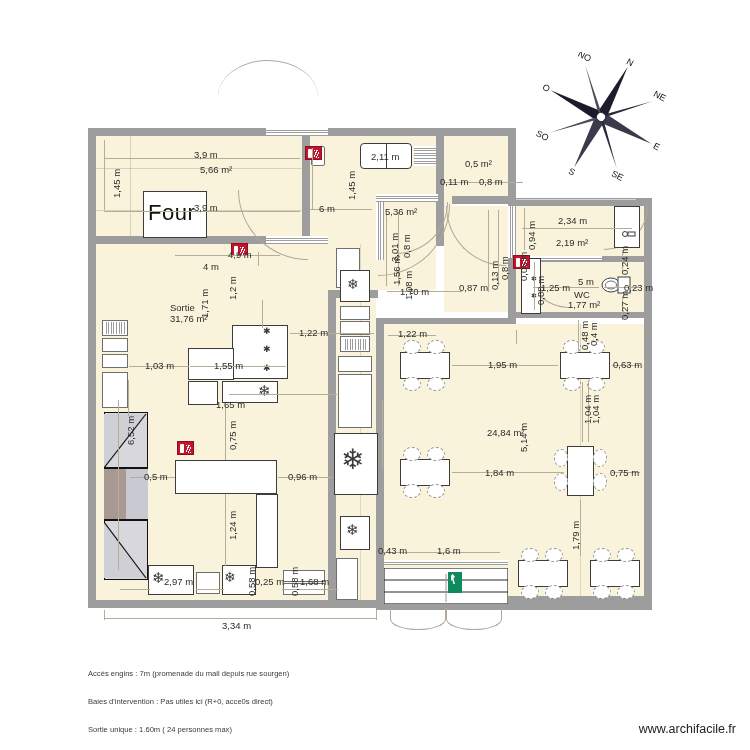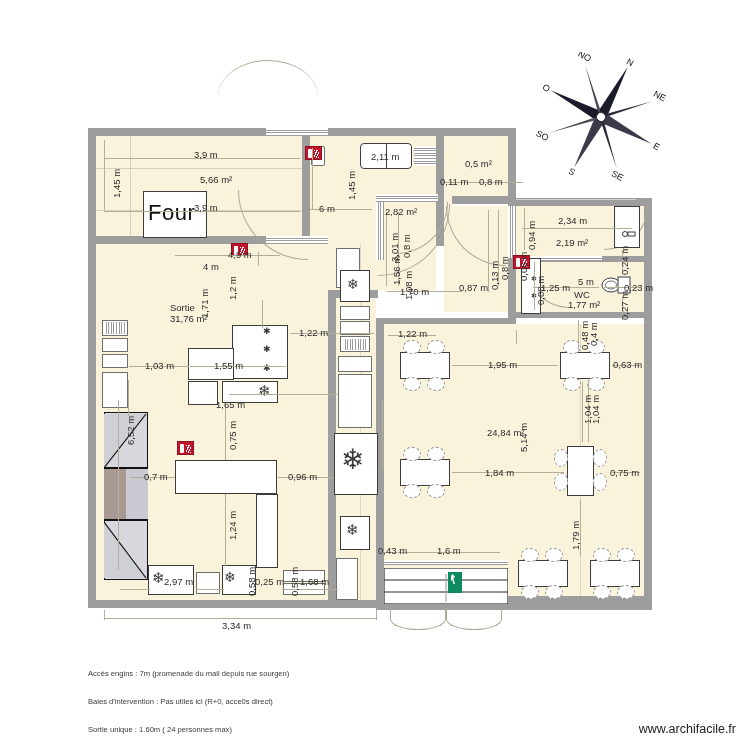--- a/index.html
+++ b/index.html
@@ -354,31 +354,31 @@
   <div class="dl-h" style="left:452px;top:472px;width:112px;"></div>
   <div class="dl-h" style="left:612px;top:472px;width:28px;"></div>
   <div class="dl-v" style="left:582px;top:382px;height:60px;"></div>
   <div class="dl-v" style="left:588px;top:382px;height:60px;"></div>
   <div class="dl-v" style="left:580px;top:500px;height:56px;"></div>
   <div class="dl-v" style="left:516px;top:330px;height:14px;"></div>
   <div class="dl-h" style="left:384px;top:552px;width:116px;"></div>
   <div class="dl-v" style="left:382px;top:400px;height:70px;"></div>
 
   <div class="dim" style="left:194px;top:150px;">3,9 m</div>
-  <div class="dim" style="left:200px;top:175px;">5,66 m²</div>
+  <div class="dim" style="left:200px;top:165px;">5,66 m²</div>
   <div class="dim" style="left:194px;top:203px;">3,9 m</div>
   <div class="dim-v" style="left:112px;top:198px;">1,45 m</div>
   <div class="dim-v" style="left:347px;top:200px;">1,45 m</div>
   <div class="dim" style="left:371px;top:152px;">2,11 m</div>
 
   <div class="dim" style="left:465px;top:159px;">0,5 m²</div>
   <div class="dim" style="left:440px;top:177px;">0,11 m</div>
   <div class="dim" style="left:479px;top:177px;">0,8 m</div>
   <div class="dim" style="left:319px;top:204px;">6 m</div>
-  <div class="dim" style="left:385px;top:207px;">2,82 m²</div>
+  <div class="dim" style="left:385px;top:207px;">5,36 m²</div>
 
   <div class="dim-v" style="left:390px;top:262px;">3,01 m</div>
   <div class="dim-v" style="left:402px;top:258px;">0,8 m</div>
   <div class="dim-v" style="left:392px;top:285px;">1,56 m</div>
   <div class="dim-v" style="left:404px;top:300px;">1,08 m</div>
   <div class="dim" style="left:400px;top:287px;">1,70 m</div>
 
   <div class="dim-v" style="left:490px;top:290px;">0,13 m</div>
   <div class="dim-v" style="left:500px;top:280px;">0,8 m</div>
   <div class="dim" style="left:459px;top:283px;">0,87 m</div>
@@ -406,21 +406,21 @@
   <div class="dim" style="left:214px;top:361px;">1,55 m</div>
   <div class="dim" style="left:216px;top:400px;">1,65 m</div>
   <div class="dim" style="left:398px;top:329px;">1,22 m</div>
   <div class="dim" style="left:488px;top:360px;">1,95 m</div>
   <div class="dim" style="left:613px;top:360px;">0,63 m</div>
   <div class="dim-v" style="left:589px;top:346px;">0,4 m</div>
   <div class="dim-v" style="left:583px;top:424px;">1,04 m</div>
   <div class="dim-v" style="left:591px;top:424px;">1,04 m</div>
   <div class="dim-v" style="left:126px;top:445px;">6,52 m</div>
   <div class="dim-v" style="left:228px;top:450px;">0,75 m</div>
-  <div class="dim" style="left:144px;top:472px;">0,7 m</div>
+  <div class="dim" style="left:144px;top:472px;">0,5 m</div>
   <div class="dim" style="left:288px;top:472px;">0,96 m</div>
   <div class="dim" style="left:485px;top:468px;">1,84 m</div>
   <div class="dim-v" style="left:519px;top:452px;">5,14 m</div>
   <div class="dim" style="left:487px;top:428px;">24,84 m²</div>
   <div class="dim" style="left:610px;top:468px;">0,75 m</div>
   <div class="dim-v" style="left:228px;top:540px;">1,24 m</div>
   <div class="dim-v" style="left:571px;top:550px;">1,79 m</div>
   <div class="dim-v" style="left:228px;top:300px;">1,2 m</div>
   <div class="dim" style="left:164px;top:577px;">2,97 m</div>
   <div class="dim-v" style="left:247px;top:596px;">0,58 m</div>

